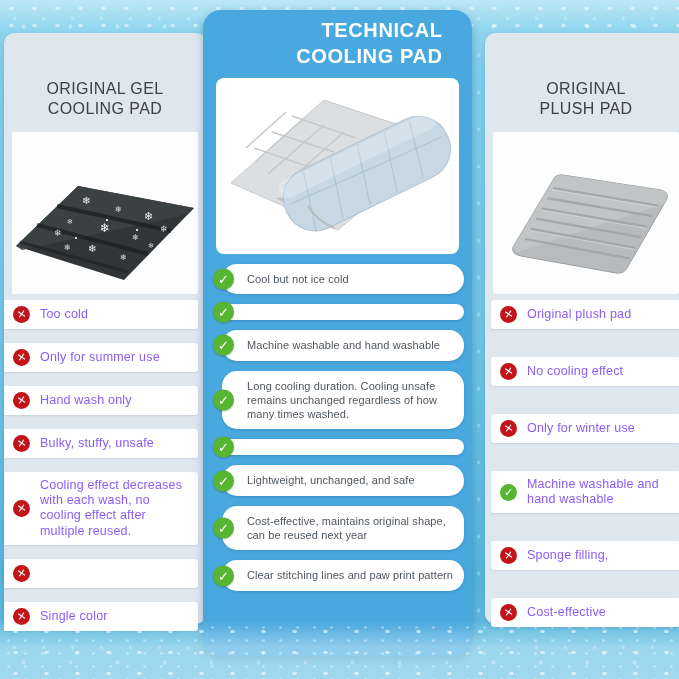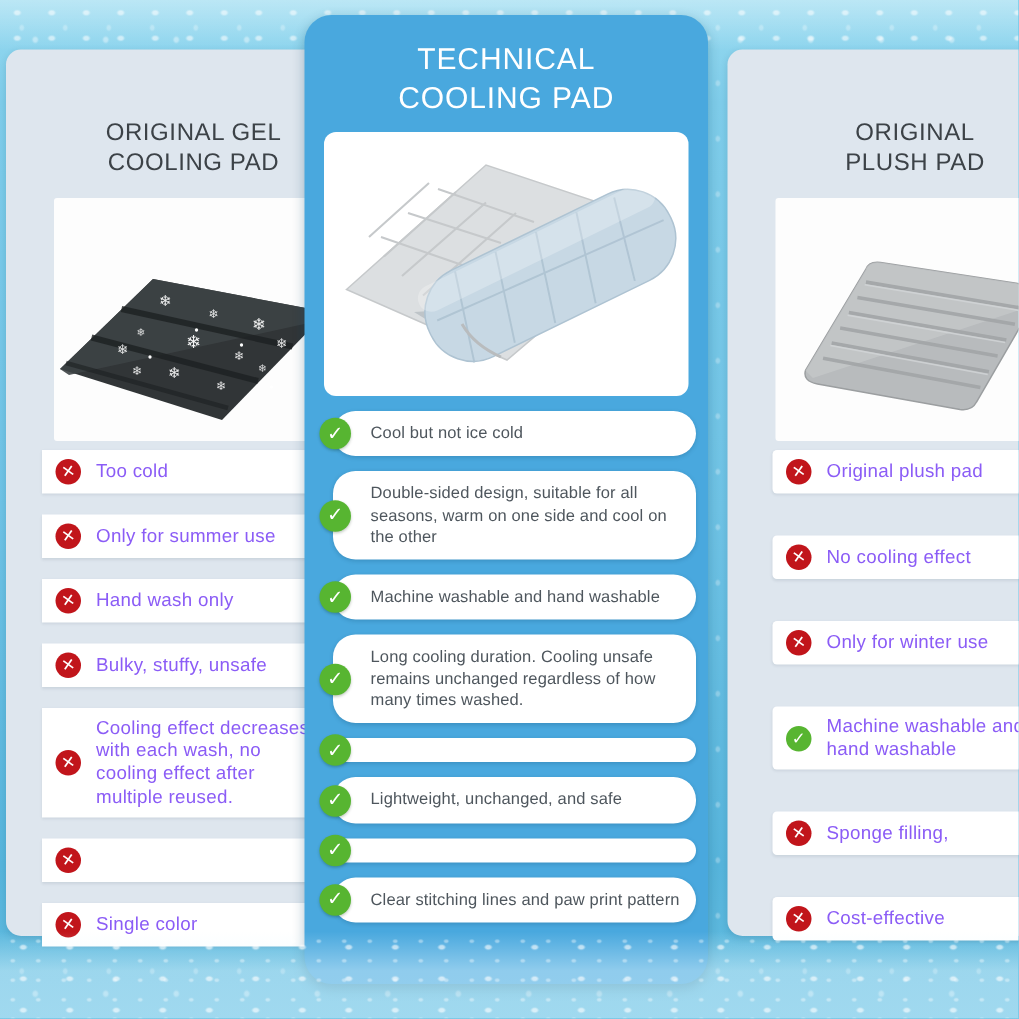--- a/index.html
+++ b/index.html
@@ -31,21 +31,20 @@
       radial-gradient(rgba(255,255,255,.4) 1px, rgba(255,255,255,0) 2px),
       linear-gradient(180deg,rgba(255,255,255,0) 0%,rgba(230,248,255,.45) 45%,rgba(210,240,252,.55) 100%);
     background-size:31px 21px,17px 13px,100% 100%;
   }
 
   
   .side-panel{
     position:absolute;top:33px;width:202px;height:591px;
     background:#dee6ee;border-radius:10px;
     box-shadow:0 2px 5px rgba(20,80,110,.18);
-    padding-left:24px;
   }
   .side-panel.left{left:4px;}
   .side-panel.right{left:485px;}
   .side-title{
     margin:46px auto 0;text-align:center;
     font-size:16px;line-height:1.28;color:#3c4247;
     letter-spacing:.4px;font-weight:400;
   }
   .side-title.w-left{max-width:150px;}
   .side-title.w-right{max-width:132px;}
@@ -76,22 +75,22 @@
   .badge.cross span{display:block;transform:rotate(-10deg);}
   .badge.check{background:#57b531;}
 
   
   .center-panel{
     position:absolute;left:203px;top:10px;width:269px;height:646px;
     background:#49a8de;border-radius:18px;
     box-shadow:0 3px 8px rgba(10,70,100,.30);
   }
   .center-title{
-    margin:17px auto 0;max-width:210px;text-align:center;
-    color:#ffffff;font-size:20px;font-weight:normal;line-height:1.3;letter-spacing:.6px;
+    margin:7px auto 0;max-width:210px;text-align:right;
+    color:#ffffff;font-size:20px;font-weight:bold;line-height:1.3;letter-spacing:.6px;
   }
   .center-img-card{
     margin:9px auto 0;width:243px;height:176px;
     background:#ffffff;border-radius:8px;overflow:hidden;
   }
   .pills{display:flex;flex-direction:column;gap:10px;padding:10px 8px 0 14px;}
   .pill{
     position:relative;background:#ffffff;border-radius:15px;
     padding:8px 5px 8px 25px;margin-left:5px;
     box-shadow:0 1px 3px rgba(10,60,90,.22);
@@ -271,21 +270,20 @@
     <div class="pill">
       <span class="pill-badge">
           <span>✓</span>
         </span>
       <span class="txt">Cool but not ice cold</span>
     </div>
     <div class="pill">
       <span class="pill-badge">
           <span>✓</span>
         </span>
-      <span class="txt">Double-sided design, suitable for all seasons, warm on one side and cool on the other</span>
     </div>
     <div class="pill">
       <span class="pill-badge">
           <span>✓</span>
         </span>
       <span class="txt">Machine washable and hand washable</span>
     </div>
     <div class="pill">
       <span class="pill-badge">
           <span>✓</span>
@@ -300,20 +298,21 @@
     <div class="pill">
       <span class="pill-badge">
           <span>✓</span>
         </span>
       <span class="txt">Lightweight, unchanged, and safe</span>
     </div>
     <div class="pill">
       <span class="pill-badge">
           <span>✓</span>
         </span>
+      <span class="txt">Cost-effective, maintains original shape, can be reused next year</span>
     </div>
     <div class="pill">
       <span class="pill-badge">
           <span>✓</span>
         </span>
       <span class="txt">Clear stitching lines and paw print pattern</span>
     </div>
   </div>
 </div>
 

